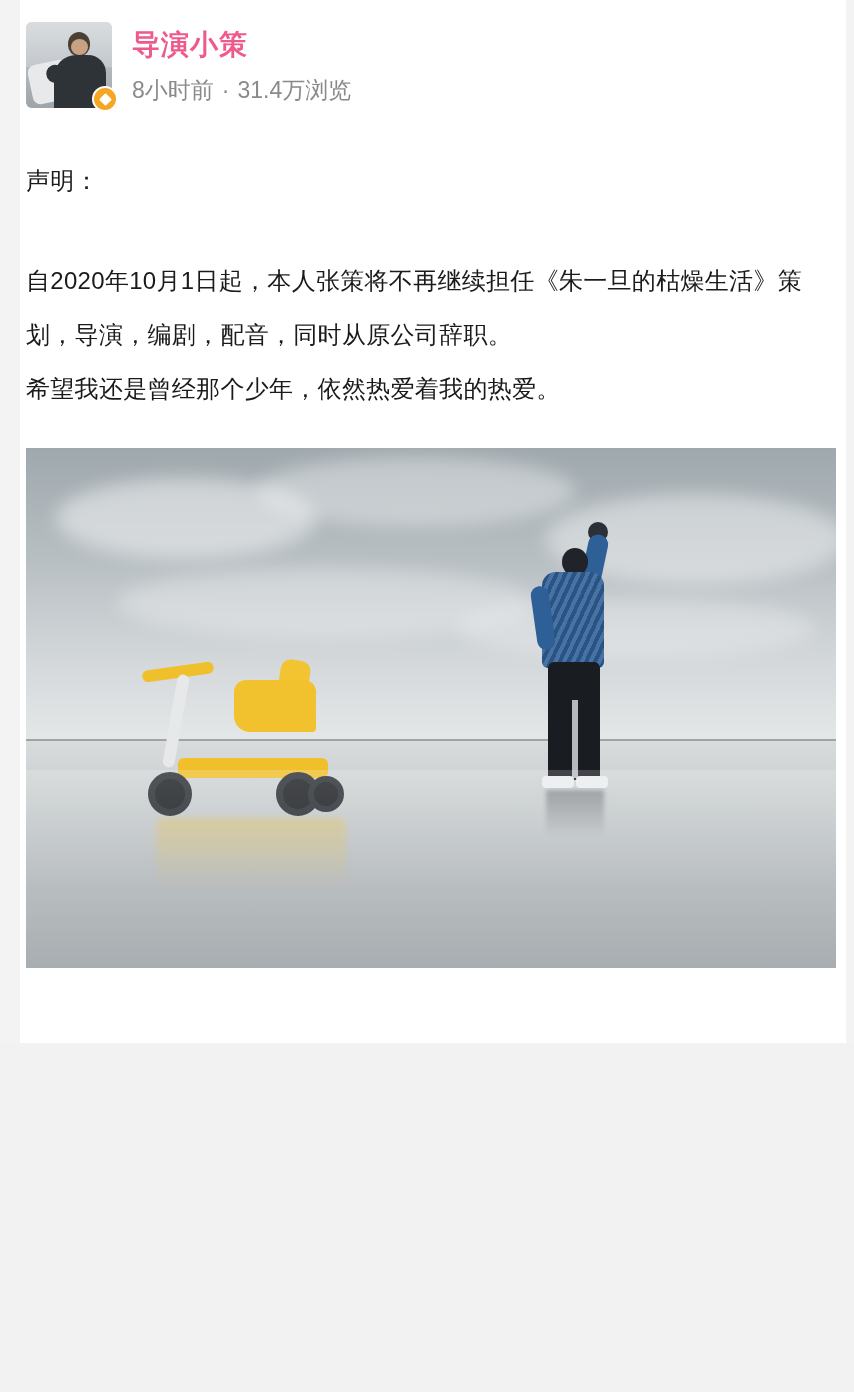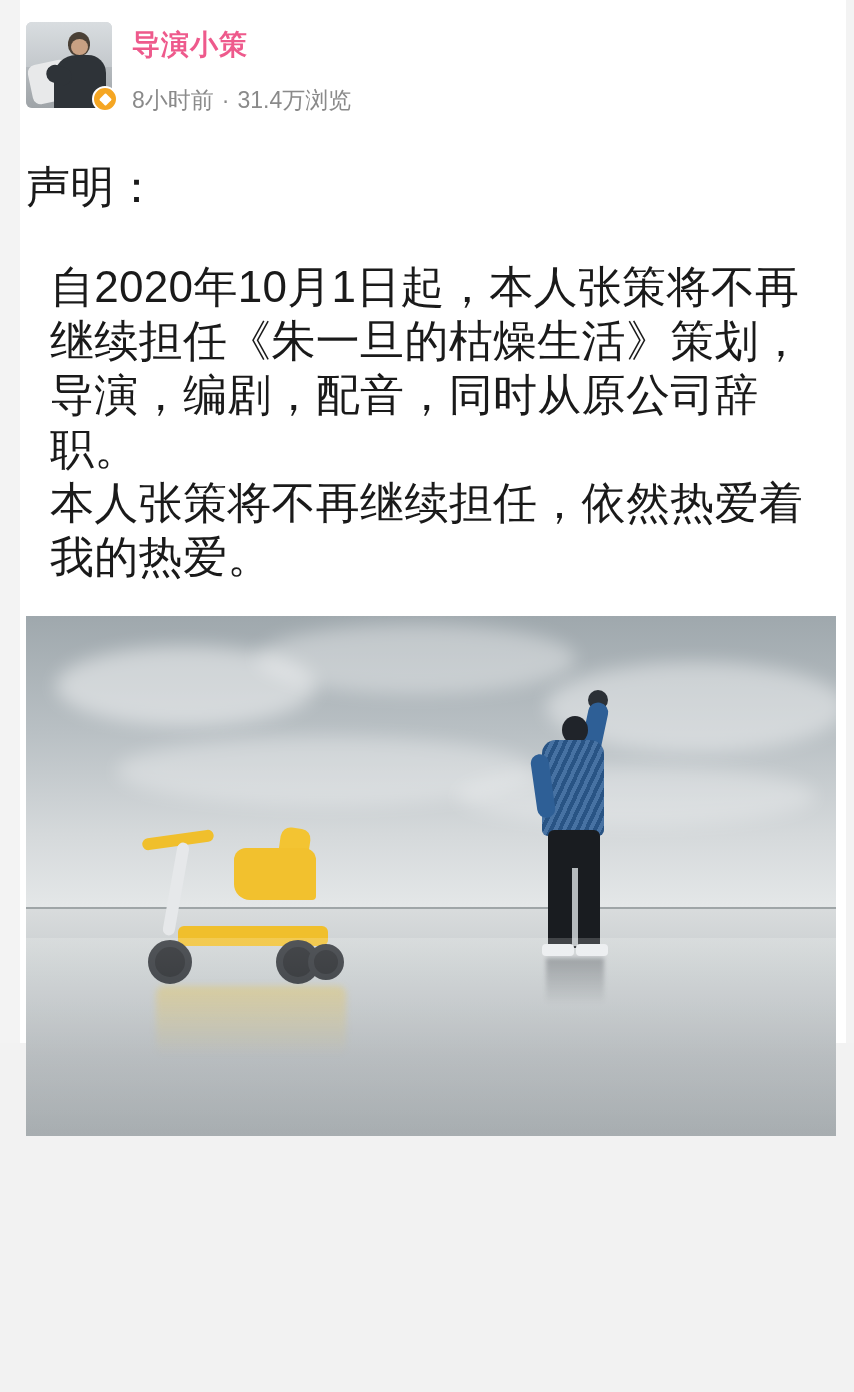--- a/index.html
+++ b/index.html
@@ -152,49 +152,48 @@
     padding-top: 6px;
   }
   .author-name {
     color: #ee5a8c;
     font-size: 28px;
     font-weight: bold;
     line-height: 34px;
     letter-spacing: 1px;
   }
   .meta-line {
-    margin-top: 24px;
+    margin-top: 14px;
     color: #8a8a8a;
     font-size: 23px;
     line-height: 28px;
     display: flex;
     align-items: center;
   }
   .meta-sep {
     margin: 0 8px;
     color: #8a8a8a;
   }
 
   
   .post-body {
     margin: 46px 10px 0 6px;
     color: #1a1a1a;
-    font-size: 44px;
+    font-size: 24px;
     line-height: 54px;
     letter-spacing: 0.3px;
   }
   .para {
     margin: 0;
   }
   .para.title {
     margin-bottom: 46px;
   }
   .para.block {
     margin-bottom: 0;
-    margin-left: 24px;
   }
 
   
   .post-image {
     margin: 32px 10px 0 6px;
     height: 520px;
     position: relative;
     overflow: hidden;
     background: #b9bec2;
   }
@@ -435,21 +434,21 @@
           <span>8小时前</span>
           <span class="meta-sep">·</span>
           <span>31.4万浏览</span>
         </div>
       </div>
     </div>
 
     <div class="post-body">
       <p class="para title">声明：</p>
       <p class="para block">自2020年10月1日起，本人张策将不再继续担任《朱一旦的枯燥生活》策划，导演，编剧，配音，同时从原公司辞职。</p>
-      <p class="para block">本人张策将不再继续担任，依然热爱着我的热爱。</p>
+      <p class="para block">希望我还是曾经那个少年，依然热爱着我的热爱。</p>
     </div>
 
     <div class="post-image">
       <div class="img-sky">
         <div class="cloud c1"></div>
         <div class="cloud c2"></div>
         <div class="cloud c3"></div>
         <div class="cloud c4"></div>
         <div class="cloud c5"></div>
       </div>

